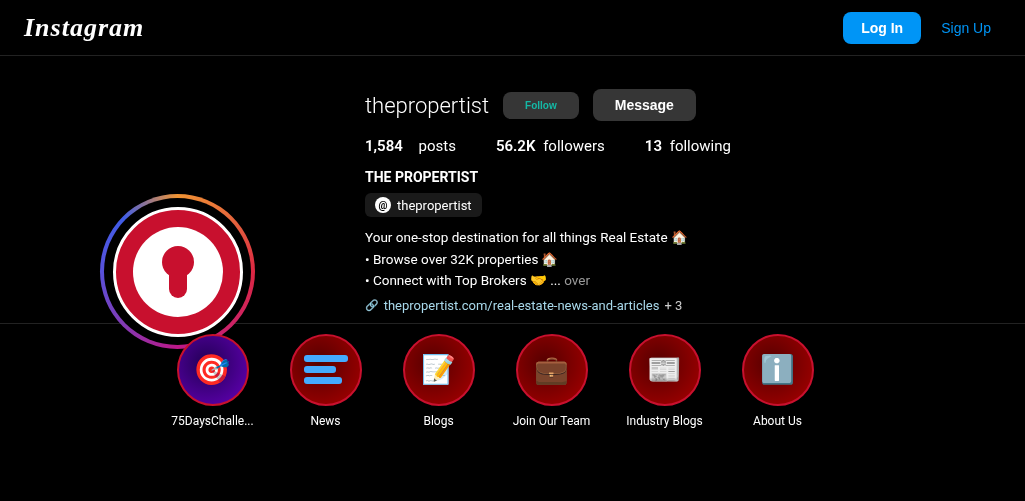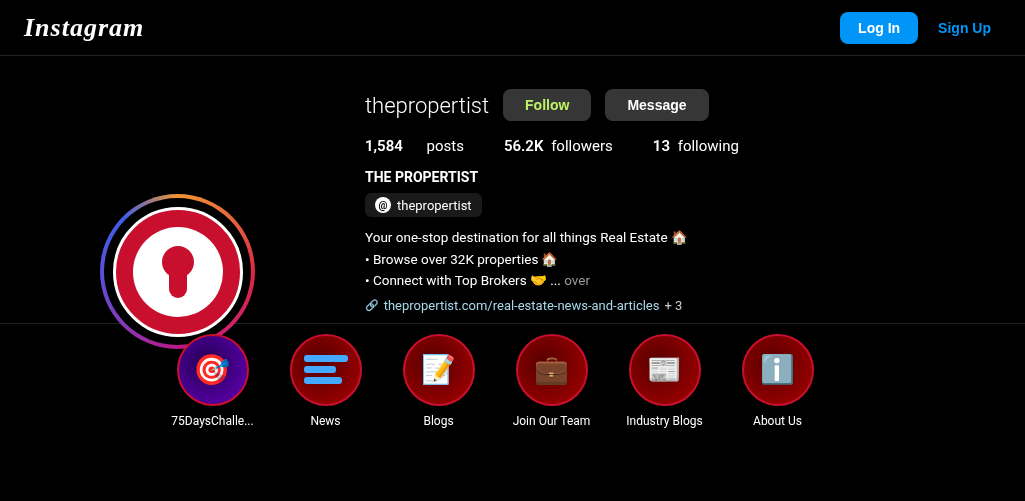--- a/index.html
+++ b/index.html
@@ -44,21 +44,21 @@
       font-size: 14px;
       font-weight: 600;
       cursor: pointer;
     }
     .btn-signup {
       background: transparent;
       color: #0095f6;
       border: none;
       padding: 8px 10px;
       font-size: 14px;
-      font-weight: 700;
+      font-weight: 400;
       cursor: pointer;
     }
 
     
     .avatar-container {
       position: absolute;
       left: 60px;
       top: 110px;
       width: 155px;
       height: 155px;
@@ -114,25 +114,25 @@
       gap: 14px;
       margin-bottom: 16px;
     }
     .username {
       font-size: 22px;
       font-weight: 300;
       color: #fff;
     }
     .btn-follow {
       background: #363636;
-      color: #bef264;
+      color: #14b8a6;
       border: none;
       padding: 8px 22px;
       border-radius: 8px;
-      font-size: 14px;
+      font-size: 10px;
       font-weight: 600;
       cursor: pointer;
     }
     .btn-message {
       background: #363636;
       color: #fff;
       border: none;
       padding: 8px 22px;
       border-radius: 8px;
       font-size: 14px;
@@ -277,21 +277,21 @@
     <div class="profile-info" style="margin-left: 120px;">
       <div class="profile-username-row">
         <span class="username">thepropertist</span>
         <button class="btn-follow">Follow</button>
         <button class="btn-message">Message</button>
       </div>
 
       <div class="stats-row">
         <span class="stat-item">
           <strong>1,584</strong>
-          <span style="margin-left:20px;text-align:right;">posts</span>
+          <span style="margin-left:12px;text-align:right;">posts</span>
         </span>
         <span class="stat-item">
           <strong>56.2K</strong>
           <span style="margin-left:4px;">followers</span>
         </span>
         <span class="stat-item">
           <strong>13</strong>
           <span style="margin-left:4px;">following</span>
         </span>
       </div>

